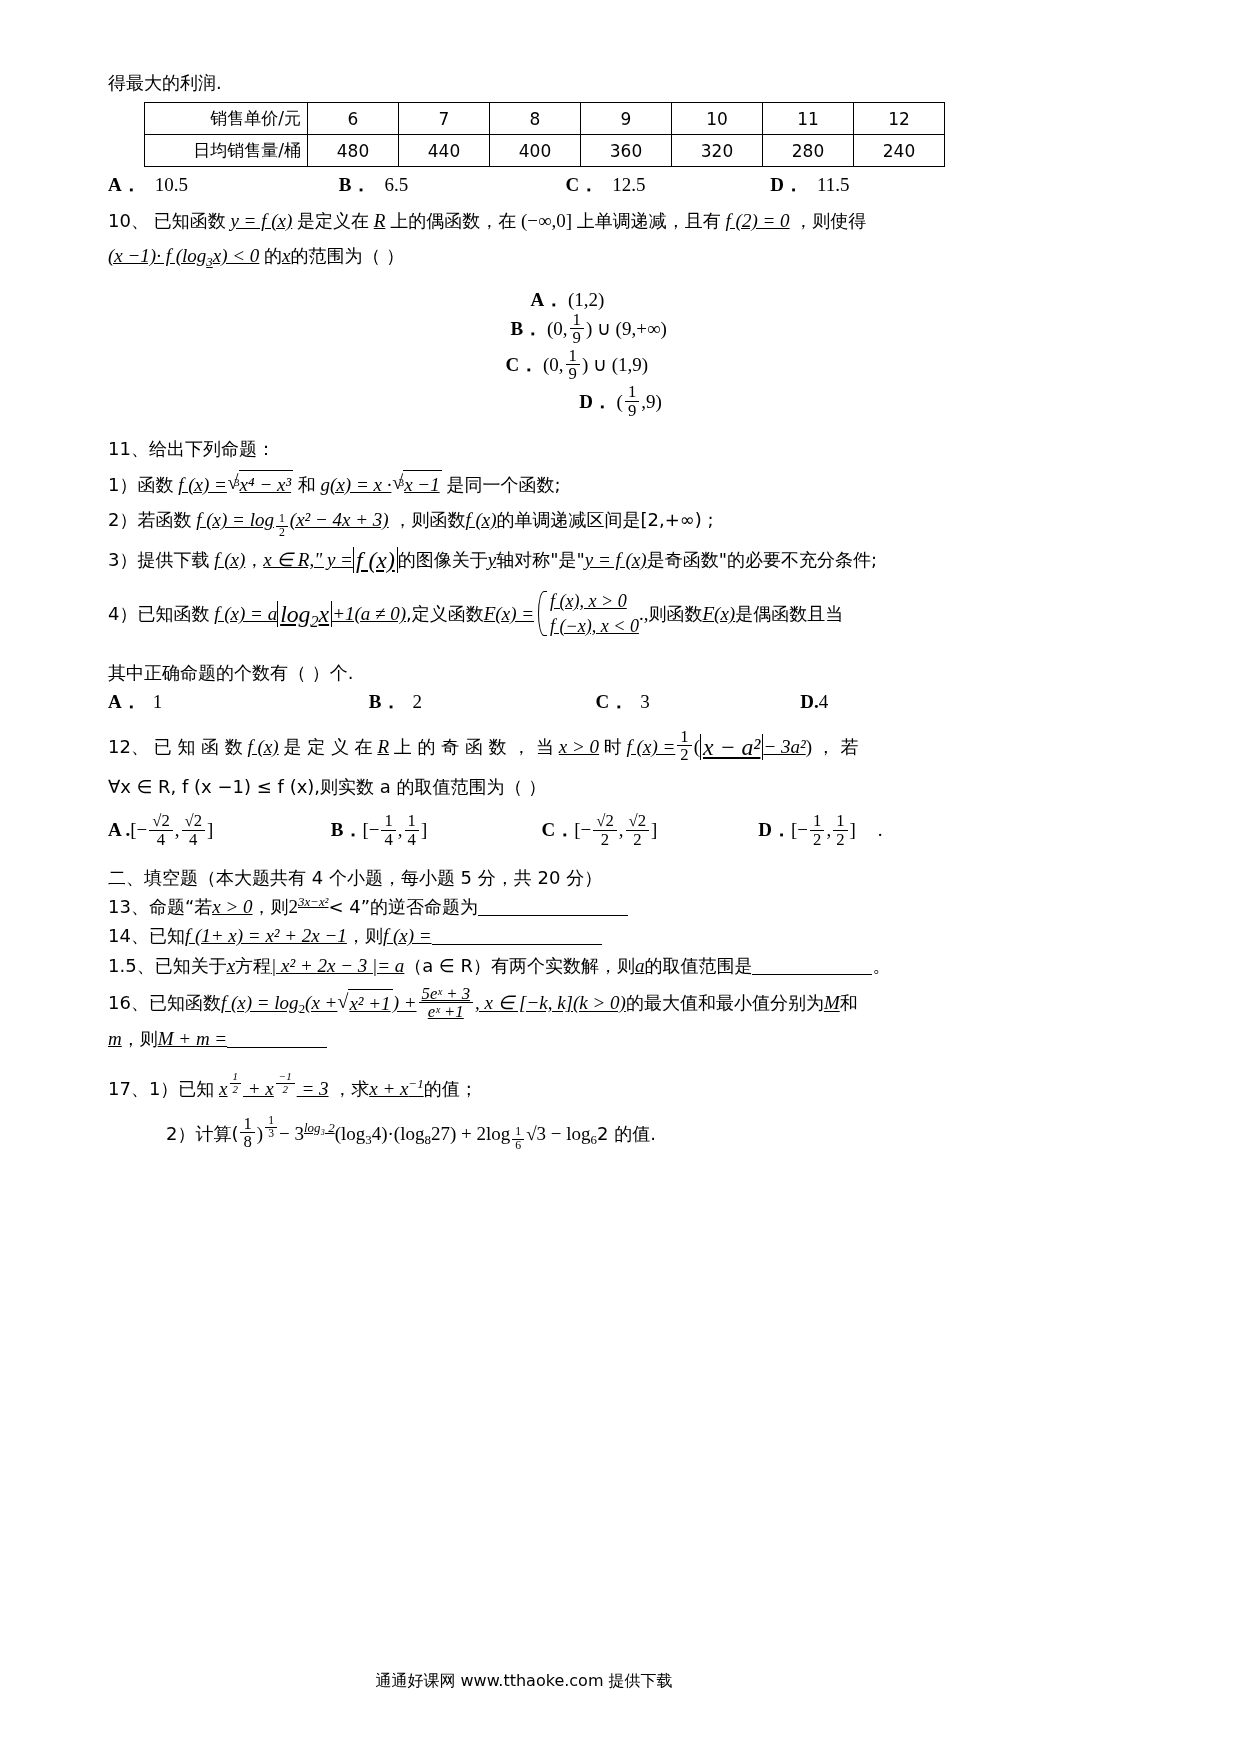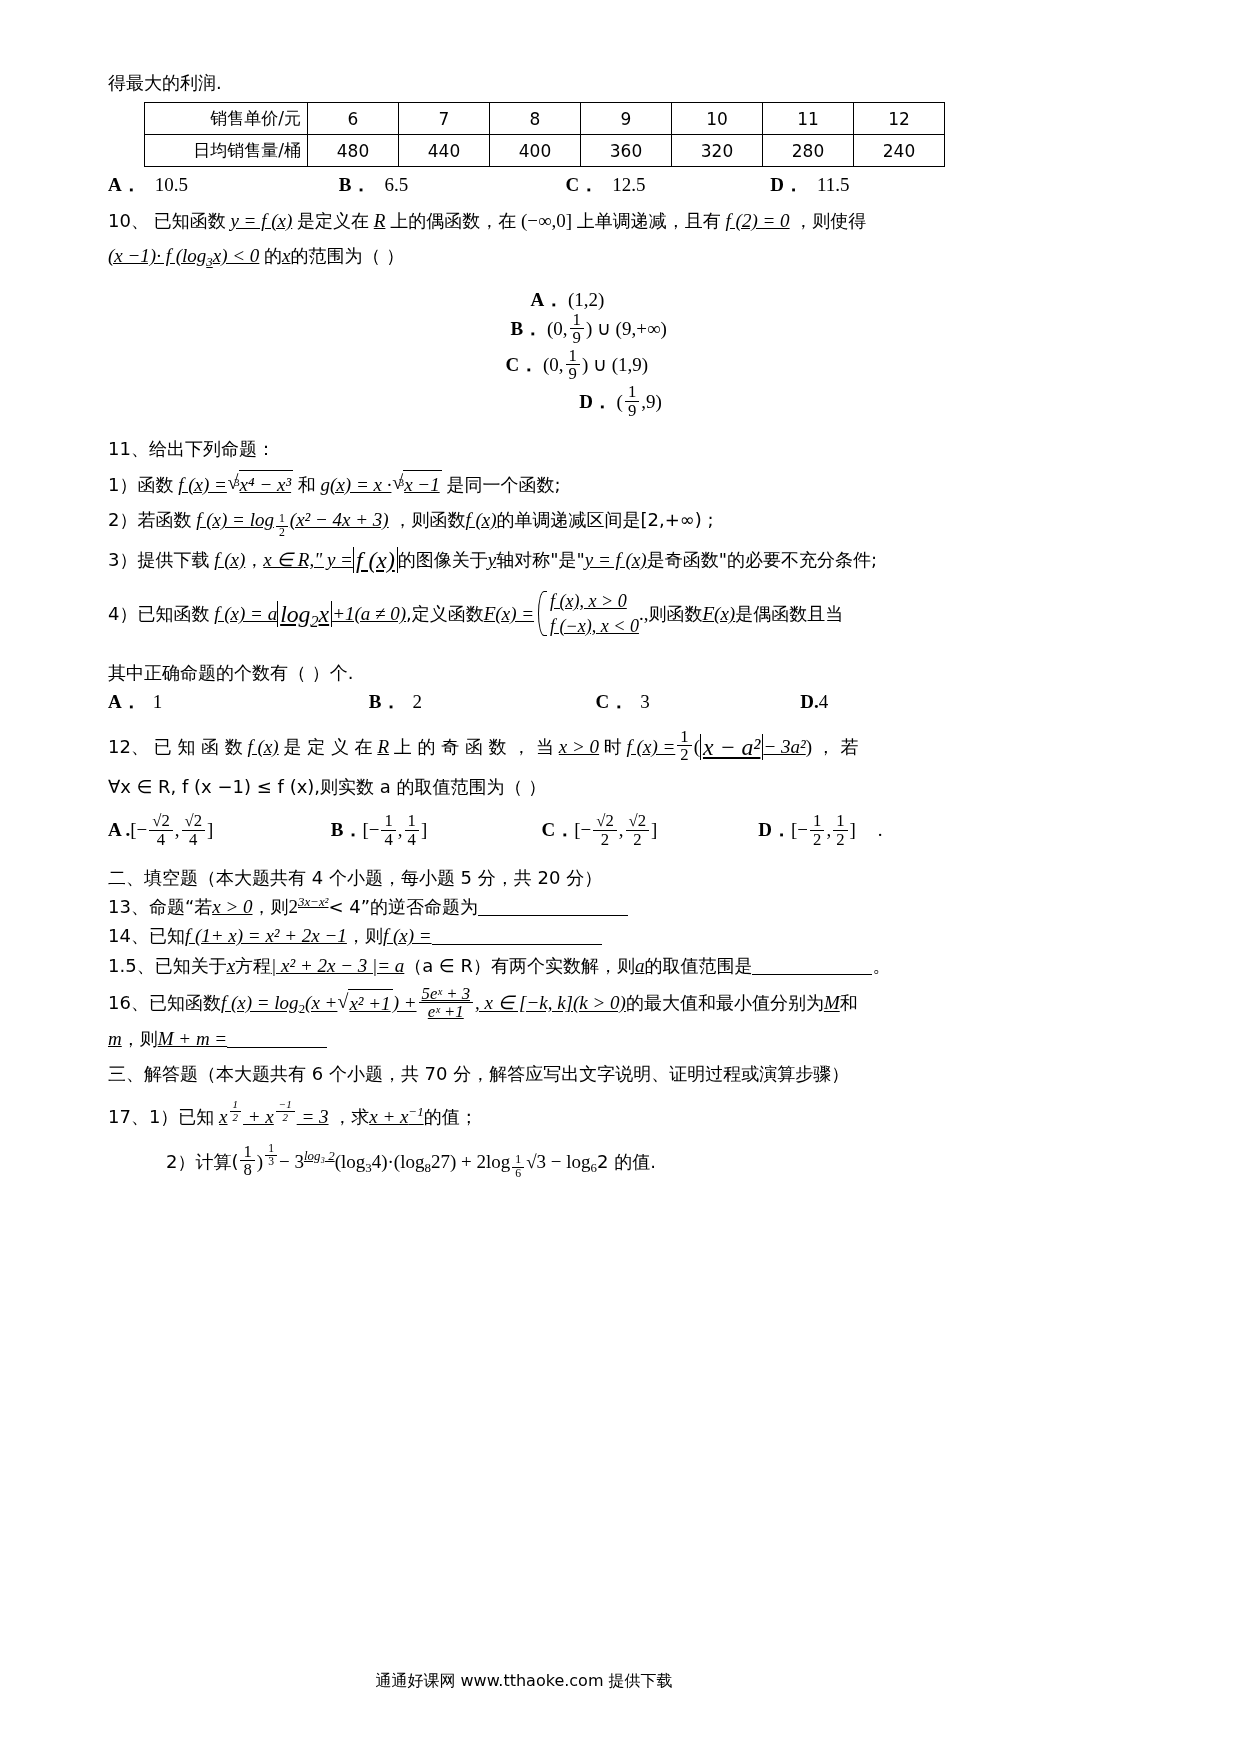--- a/index.html
+++ b/index.html
@@ -321,21 +321,20 @@
     <div class="gap-sm"></div>
     <div class="line">
       <span class="cn">16、</span><span class="cn">已知函数</span><span class="mathi">f (x) = log</span><span class="sub mathr">2</span><span class="mathi">(x +</span><span class="sqrt"><span class="rad mathi">x² +1</span></span><span class="mathi">) +</span><span class="frac"><span class="num mathi">5eˣ + 3</span><span class="den mathi">eˣ +1</span></span><span class="mathi">, x ∈ [−k, k](k &gt; 0)</span><span class="cn">的最大值和最小值分别为</span><span class="mathi">M</span><span class="cn">和</span>
     </div>
     <div class="line">
       <span class="mathi">m</span><span class="cn">，则</span><span class="mathi">M + m =</span><span class="ul-blank" style="width:100px"></span>
     </div>
 
     <div class="gap-sm"></div>
 
-    <div class="line cn">三、解答题（本大题共有 6 个小题，共 70 分，解答应写出文字说明、证明过程或演算步骤）</div>
 
     <div class="gap-md"></div>
     <div class="line">
       <span class="cn">17、</span><span class="cn">1）</span><span class="cn">已知</span>
       <span class="mathi">x<span class="sup"><span class="frac" style="font-size:0.85em"><span class="num">1</span><span class="den">2</span></span></span> + x<span class="sup"><span class="frac" style="font-size:0.85em"><span class="num">−1</span><span class="den">2</span></span></span> = 3</span>
       <span class="cn">，求</span><span class="mathi">x + x<span class="sup">−1</span></span><span class="cn">的值；</span>
     </div>
 
     <div class="gap-md"></div>
     <div class="line" style="padding-left:58px">

